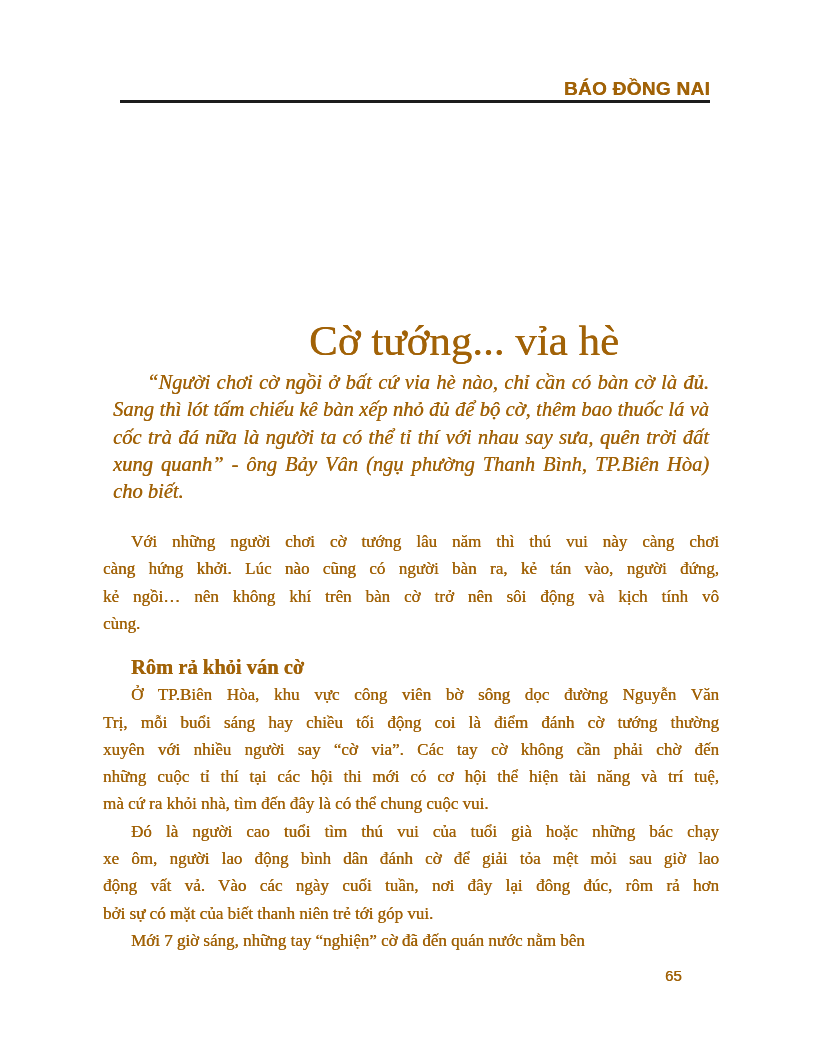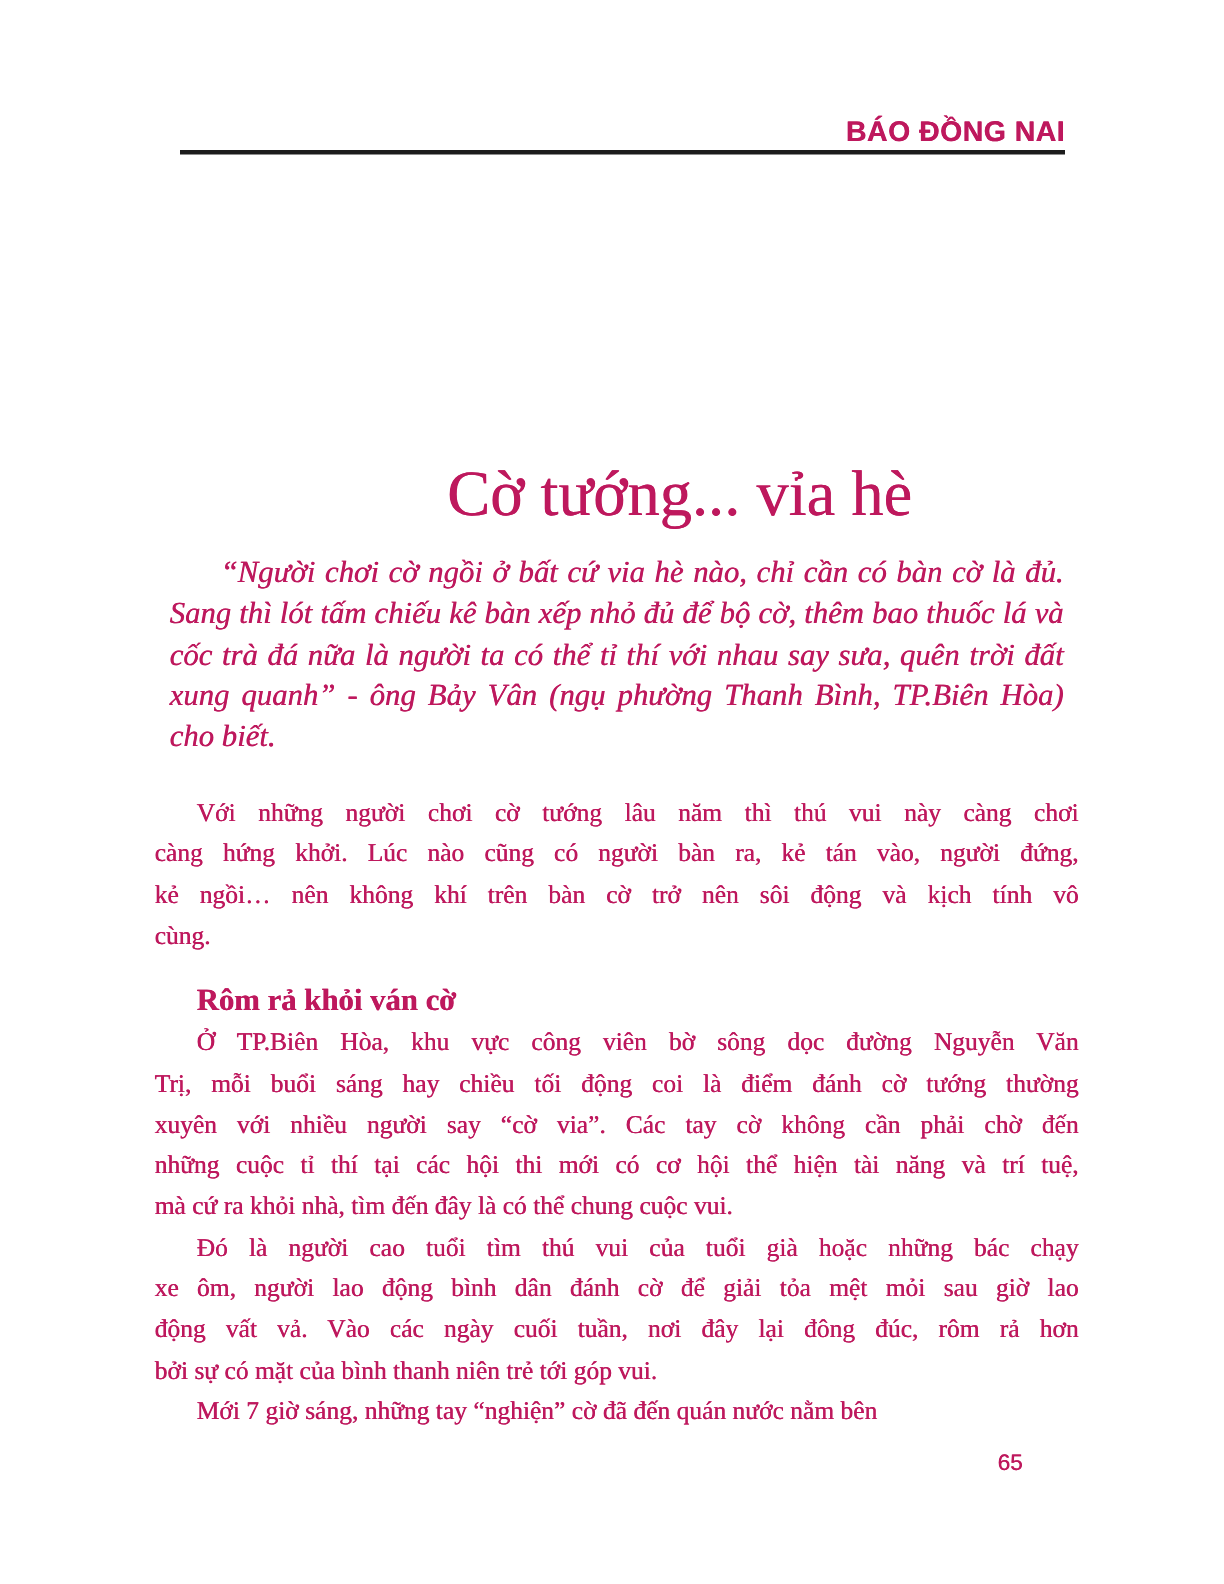--- a/index.html
+++ b/index.html
@@ -2,21 +2,21 @@
 <html><head>
 <meta charset="utf-8">
 <style>
   html, body { margin: 0; padding: 0; background: #e8e8e8; }
   .page {
     position: relative;
     width: 816px;
     height: 1056px;
     margin: 0 auto;
     background: #ffffff;
-    color: #be185d;
+    color: #a16207;
     font-family: "Liberation Serif", serif;
     overflow: hidden;
     text-shadow: 0.3px 0 0 currentColor; 
   }
 
   
   .masthead {
     position: absolute;
     top: 78px;
     left: 0;
@@ -36,21 +36,21 @@
     height: 2.5px;
     background: #1c1c1c;
   }
 
   
   .title {
     position: absolute;
     top: 299px;
     left: 139px;
     width: 616px;
-    margin: 6px;
+    margin: 17px;
     text-align: center;
     font-size: 43px;
     line-height: 50px;
     font-weight: 400;
   }
 
   
   .quote {
     position: absolute;
     top: 369px;
@@ -136,21 +136,21 @@
         <div class="line first">Ở TP.Biên Hòa, khu vực công viên bờ sông dọc đường Nguyễn Văn</div>
         <div class="line">Trị, mỗi buổi sáng hay chiều tối động coi là điểm đánh cờ tướng thường</div>
         <div class="line">xuyên với nhiều người say “cờ via”. Các tay cờ không cần phải chờ đến</div>
         <div class="line">những cuộc tỉ thí tại các hội thi mới có cơ hội thể hiện tài năng và trí tuệ,</div>
         <div class="line last">mà cứ ra khỏi nhà, tìm đến đây là có thể chung cuộc vui.</div>
       </div>
     <div class="para">
         <div class="line first">Đó là người cao tuổi tìm thú vui của tuổi già hoặc những bác chạy</div>
         <div class="line">xe ôm, người lao động bình dân đánh cờ để giải tỏa mệt mỏi sau giờ lao</div>
         <div class="line">động vất vả. Vào các ngày cuối tuần, nơi đây lại đông đúc, rôm rả hơn</div>
-        <div class="line last">bởi sự có mặt của bình thanh niên trẻ tới góp vui.</div>
+        <div class="line last">bởi sự có mặt của biết thanh niên trẻ tới góp vui.</div>
       </div>
     <div class="para">
         <div class="line first last">Mới 7 giờ sáng, những tay “nghiện” cờ đã đến quán nước nằm bên</div>
       </div>
   </div>
 
   <div class="page-number">65</div>
 
 </div>
 

